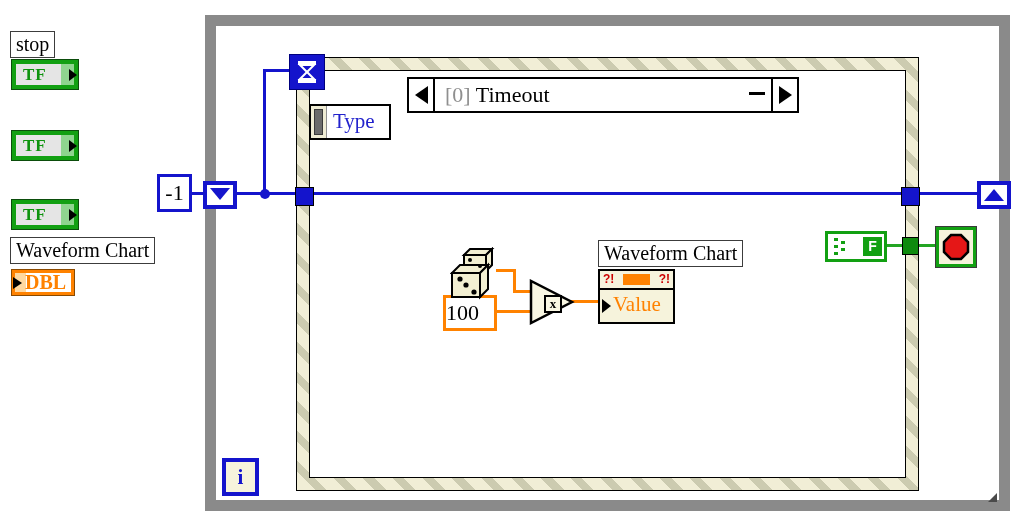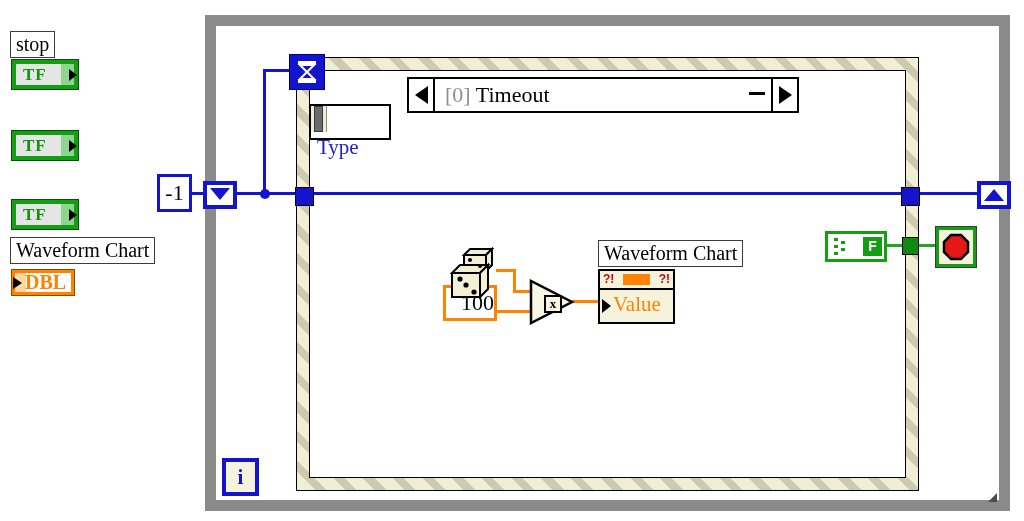--- a/index.html
+++ b/index.html
@@ -63,30 +63,30 @@
   .sel-cell.right{border-left:2px solid #000;}
   .tri-left-big{width:0;height:0;border-top:9px solid transparent;border-bottom:9px solid transparent;border-right:13px solid #000;}
   .tri-right-big{width:0;height:0;border-top:9px solid transparent;border-bottom:9px solid transparent;border-left:13px solid #000;}
   .sel-text{font-size:22px;padding-left:10px;white-space:nowrap;flex:1;}
   .sel-index{color:#8f8f8f;}
   .sel-name{color:#000;}
   .sel-dash{position:absolute;right:32px;top:13px;width:16px;height:3px;background:#000;}
 
   
   .type-node{position:absolute;left:309px;top:104px;width:78px;height:32px;border:2px solid #000;
-             background:#fff;display:flex;flex-direction:column;}
+             background:#fff;display:flex;}
   .type-strip{width:15px;background:#EFECD4;border-right:1px solid #909090;display:flex;align-items:center;justify-content:center;flex:none;}
   .type-bar{width:7px;height:24px;background:#6b6b6b;border:1px solid #3a3a3a;}
   .type-text{color:#2222CC;font-size:21px;line-height:31px;padding-left:6px;}
 
   
   .const-blue{position:absolute;left:157px;top:174px;width:29px;height:32px;background:#fff;
               border:3px solid #1414CC;color:#000;font-size:22px;line-height:32px;text-align:center;}
-  .const-orange{position:absolute;left:443px;top:285px;width:48px;height:30px;background:#fff;
-                border:3px solid #FF8200;color:#000;font-size:22px;line-height:30px;text-align:right;}
+  .const-orange{position:absolute;left:443px;top:295px;width:48px;height:30px;background:#fff;
+                border:3px solid #FF8200;color:#000;font-size:22px;line-height:30px;text-align:left;}
 
   
   .mult-x{position:absolute;left:544px;top:295px;width:14px;height:14px;border:2px solid #000;background:#F9F7E3;
           font-weight:bold;font-size:13px;line-height:14px;text-align:center;color:#000;}
   .prop-node{position:absolute;left:598px;top:269px;width:73px;height:51px;border:2px solid #000;background:#F6F3DC;}
   .prop-head{position:relative;height:17px;border-bottom:2px solid #000;}
   .warn{position:absolute;top:1px;color:#CC0000;font-weight:bold;font-size:12px;font-family:"Liberation Sans",sans-serif;}
   .warn.l{left:3px;} .warn.r{right:3px;}
   .prop-orange-rect{position:absolute;left:23px;top:3px;width:27px;height:11px;background:#FF8200;}
   .prop-value{position:relative;height:32px;padding-left:48px;}

